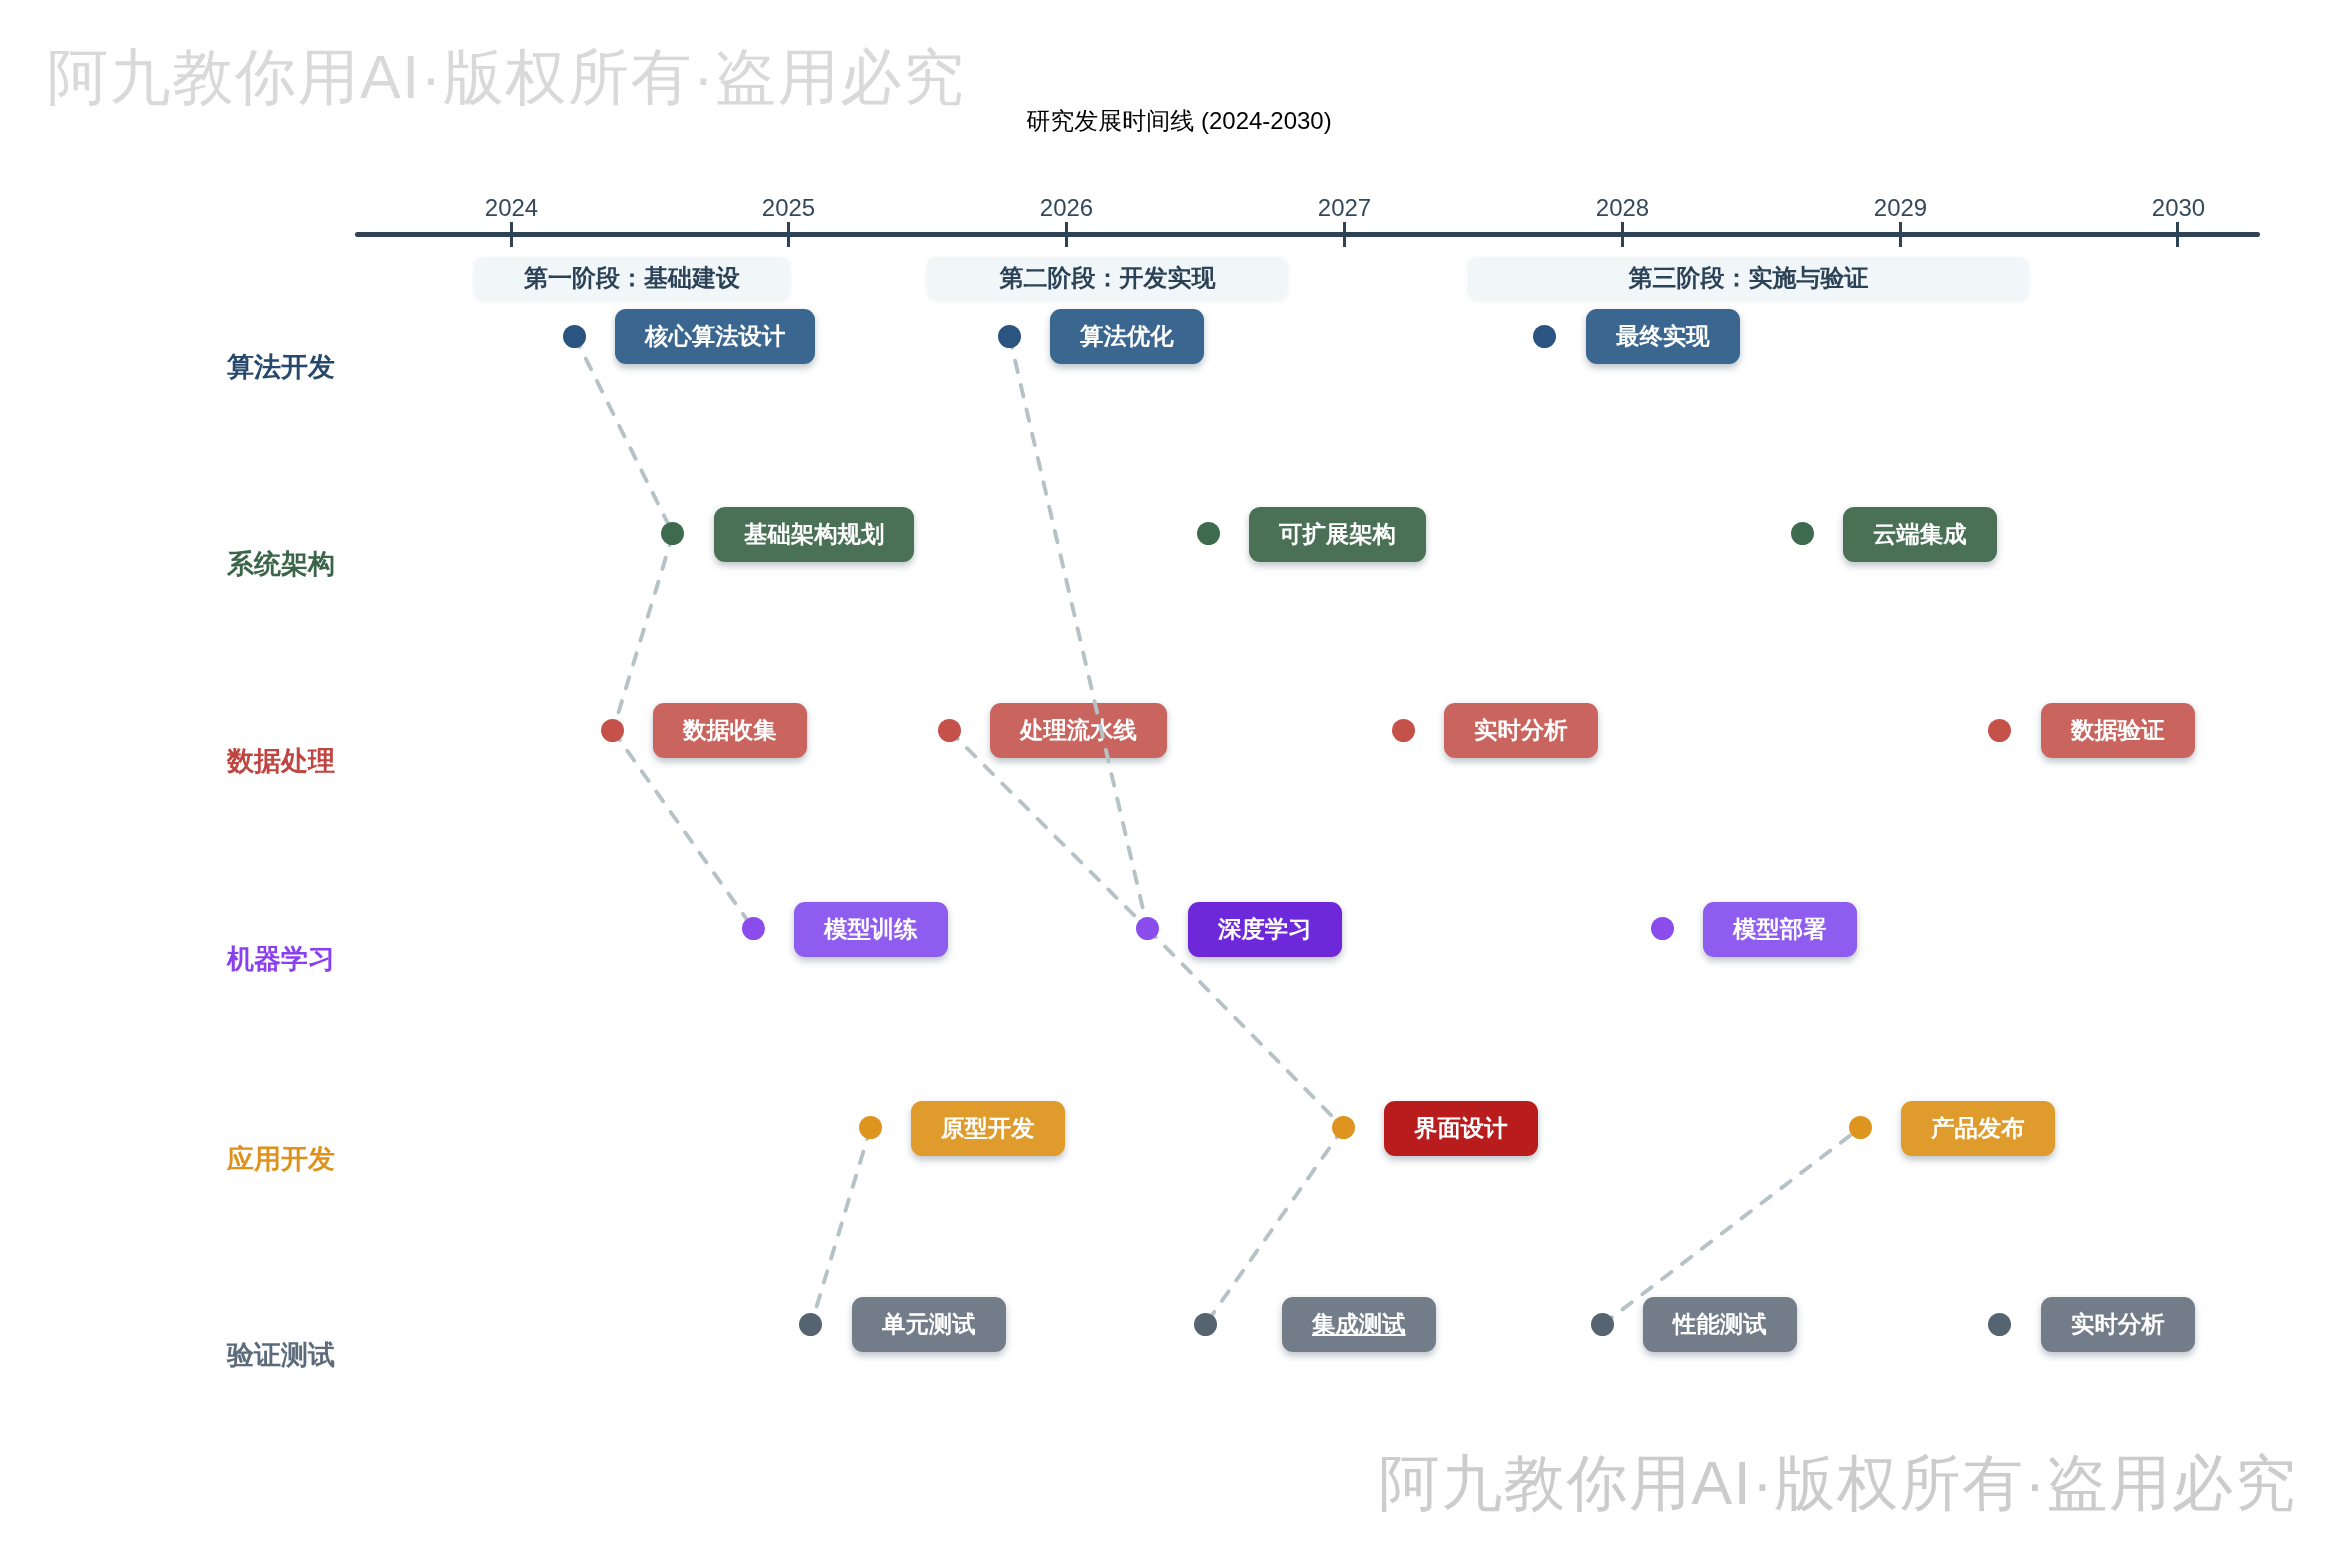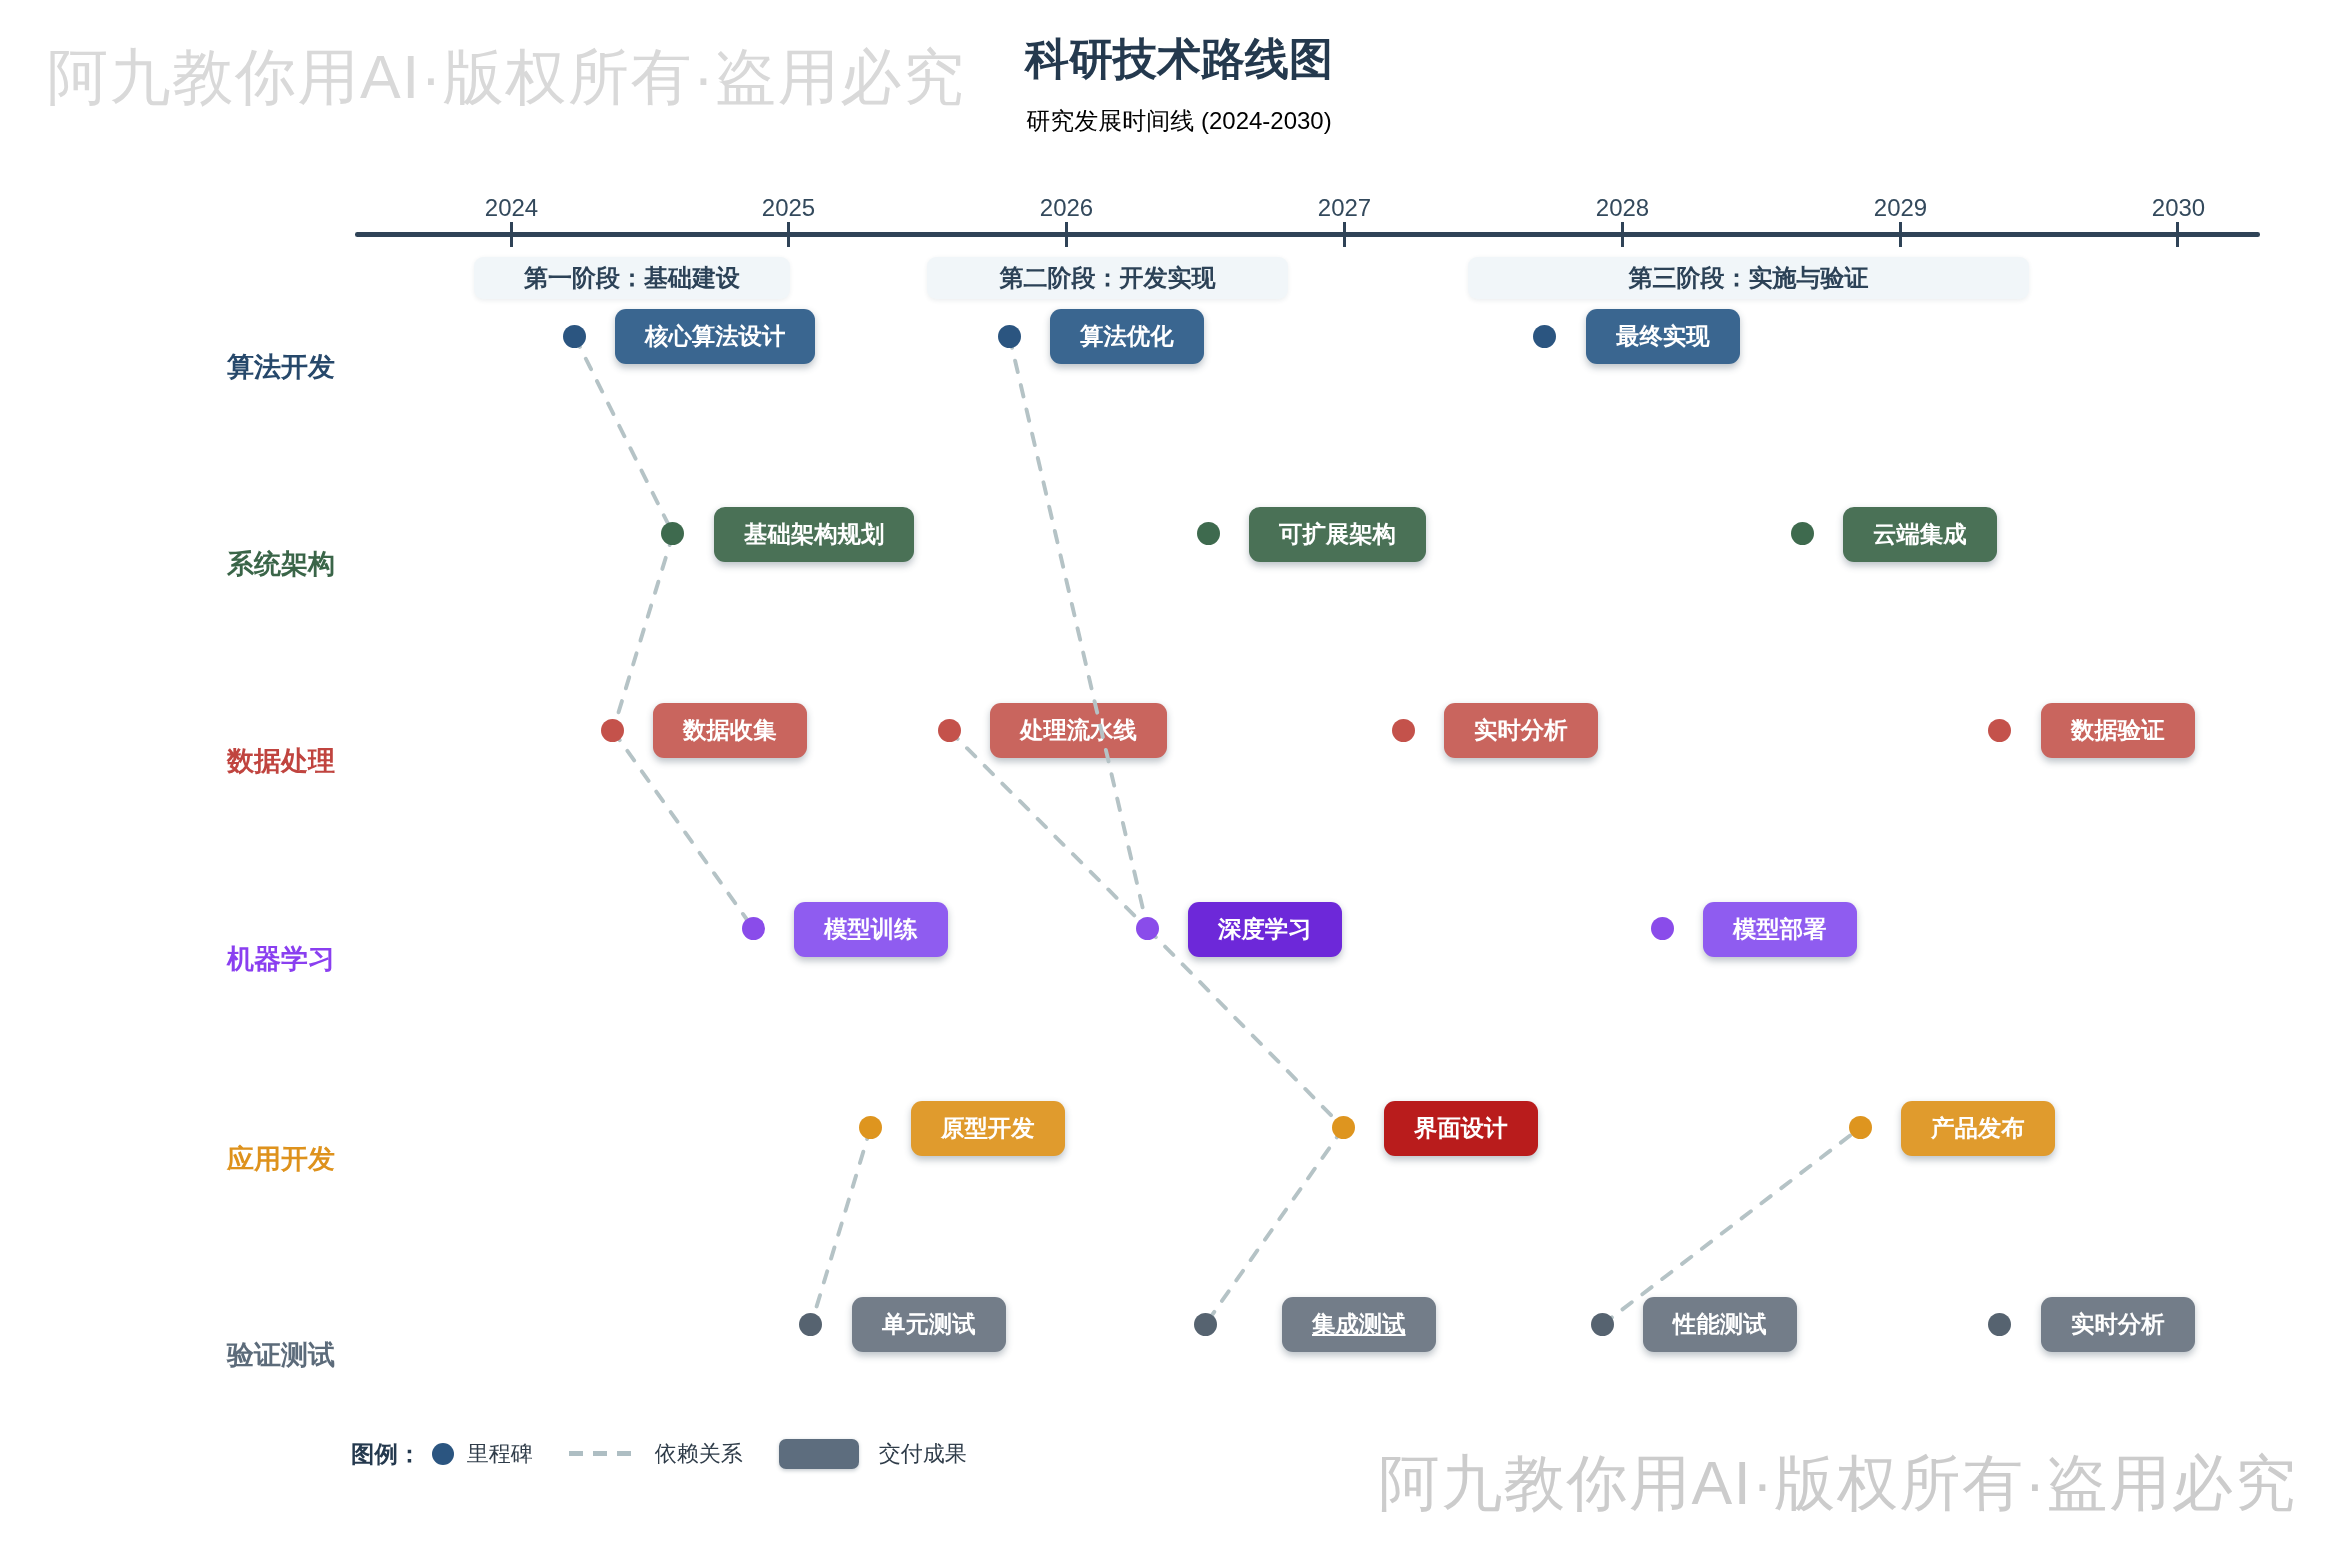--- a/index.html
+++ b/index.html
@@ -46,21 +46,20 @@
   .lg-gap{margin-left:20px;}
 </style>
 </head>
 <body>
 
 <div id="cv">
 
   <div class="watermark wm-top">阿九教你用AI·版权所有·盗用必究</div>
   <div class="watermark wm-bottom">阿九教你用AI·版权所有·盗用必究</div>
 
-  <div class="title">科研技术路线图</div>
   <div class="subtitle">研究发展时间线 (2024-2030)</div>
 
   <div class="axis"></div>
   <div id="years">
       <div class="tick" style="left: 510px;"></div>
       <div class="year" style="left: 511px;">2024</div>
       <div class="tick" style="left: 787px;"></div>
       <div class="year" style="left: 788px;">2025</div>
       <div class="tick" style="left: 1065px;"></div>
       <div class="year" style="left: 1066px;">2026</div>
@@ -135,24 +134,15 @@
       <div class="mdot" style="left: 1651px; top: 917px; background: rgb(138, 76, 234);"></div>
       <div class="mdot" style="left: 859px; top: 1116px; background: rgb(222, 149, 31);"></div>
       <div class="mdot" style="left: 1332px; top: 1116px; background: rgb(222, 149, 31);"></div>
       <div class="mdot" style="left: 1849px; top: 1116px; background: rgb(222, 149, 31);"></div>
       <div class="mdot" style="left: 799px; top: 1313px; background: rgb(86, 99, 112);"></div>
       <div class="mdot" style="left: 1194px; top: 1313px; background: rgb(86, 99, 112);"></div>
       <div class="mdot" style="left: 1591px; top: 1313px; background: rgb(86, 99, 112);"></div>
       <div class="mdot" style="left: 1988px; top: 1313px; background: rgb(86, 99, 112);"></div>
     </div>
 
-  <div class="legend">
-    <span class="lg-title">图例：</span>
-    <span class="lg-dot"></span>
-    <span>里程碑</span>
-    <span class="lg-dash"></span>
-    <span class="lg-gap">依赖关系</span>
-    <span class="lg-box"></span>
-    <span class="lg-gap">交付成果</span>
-  </div>
 
 </div>
 
 
 </body></html>

